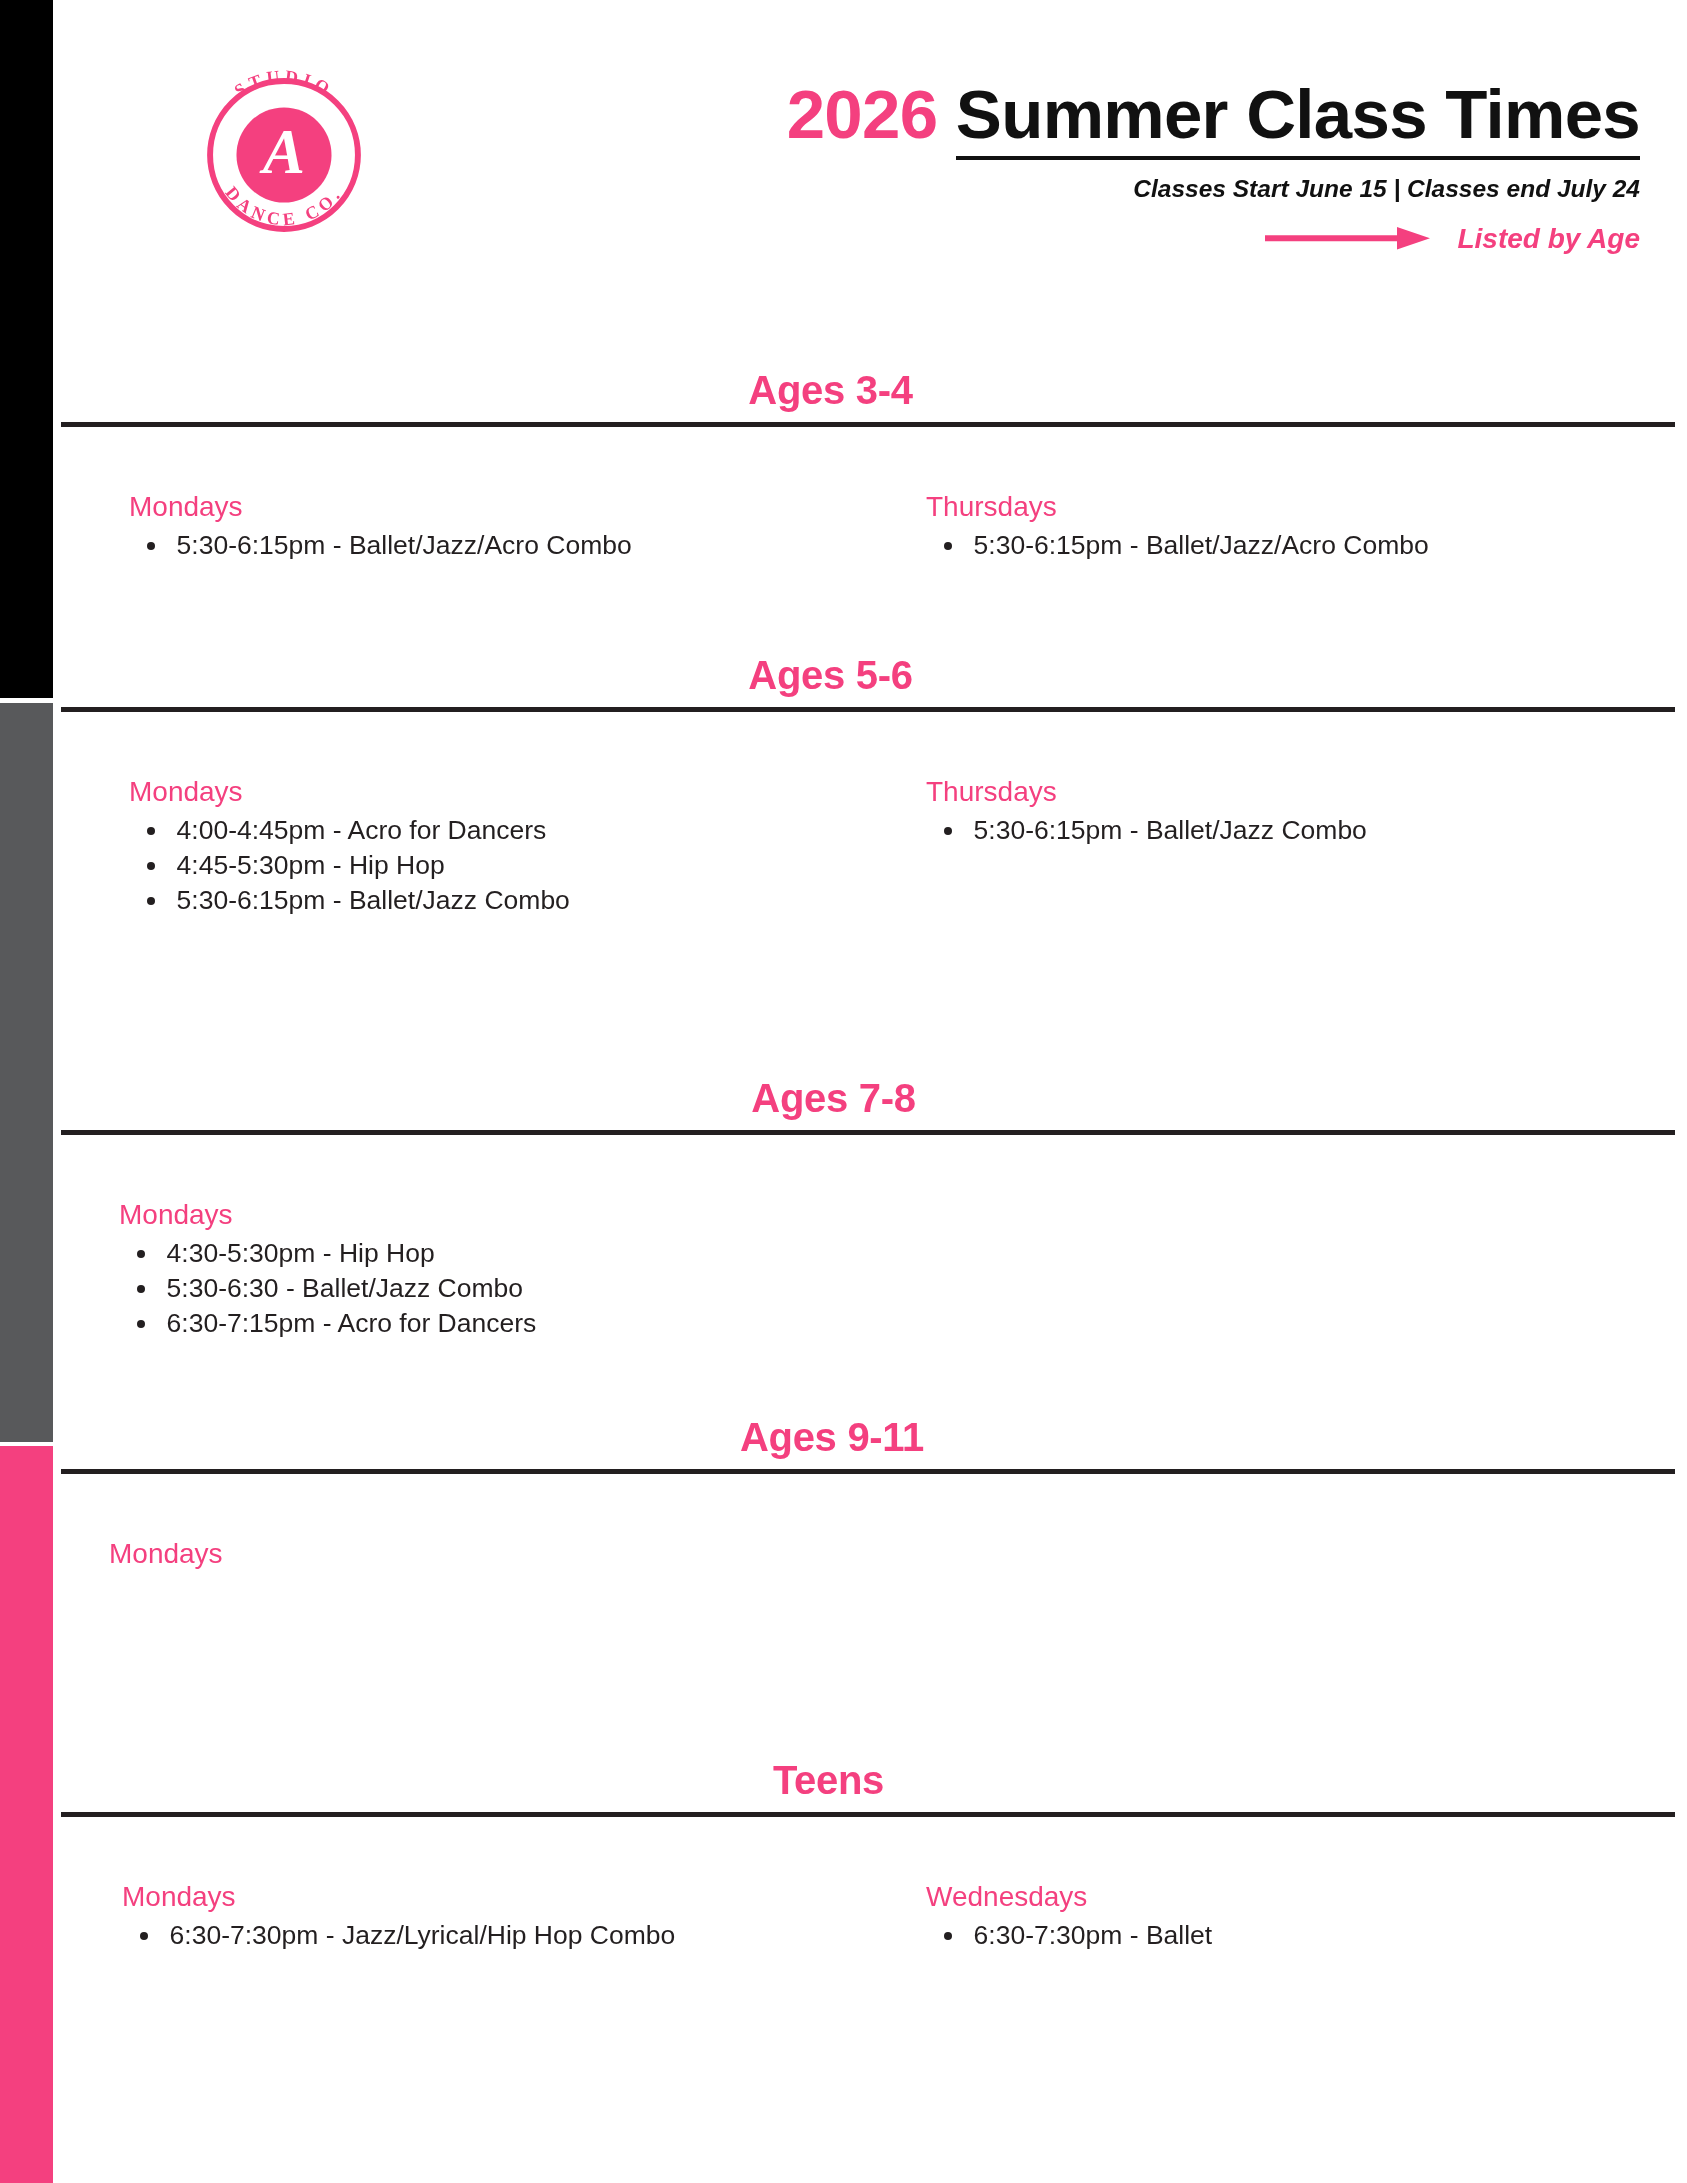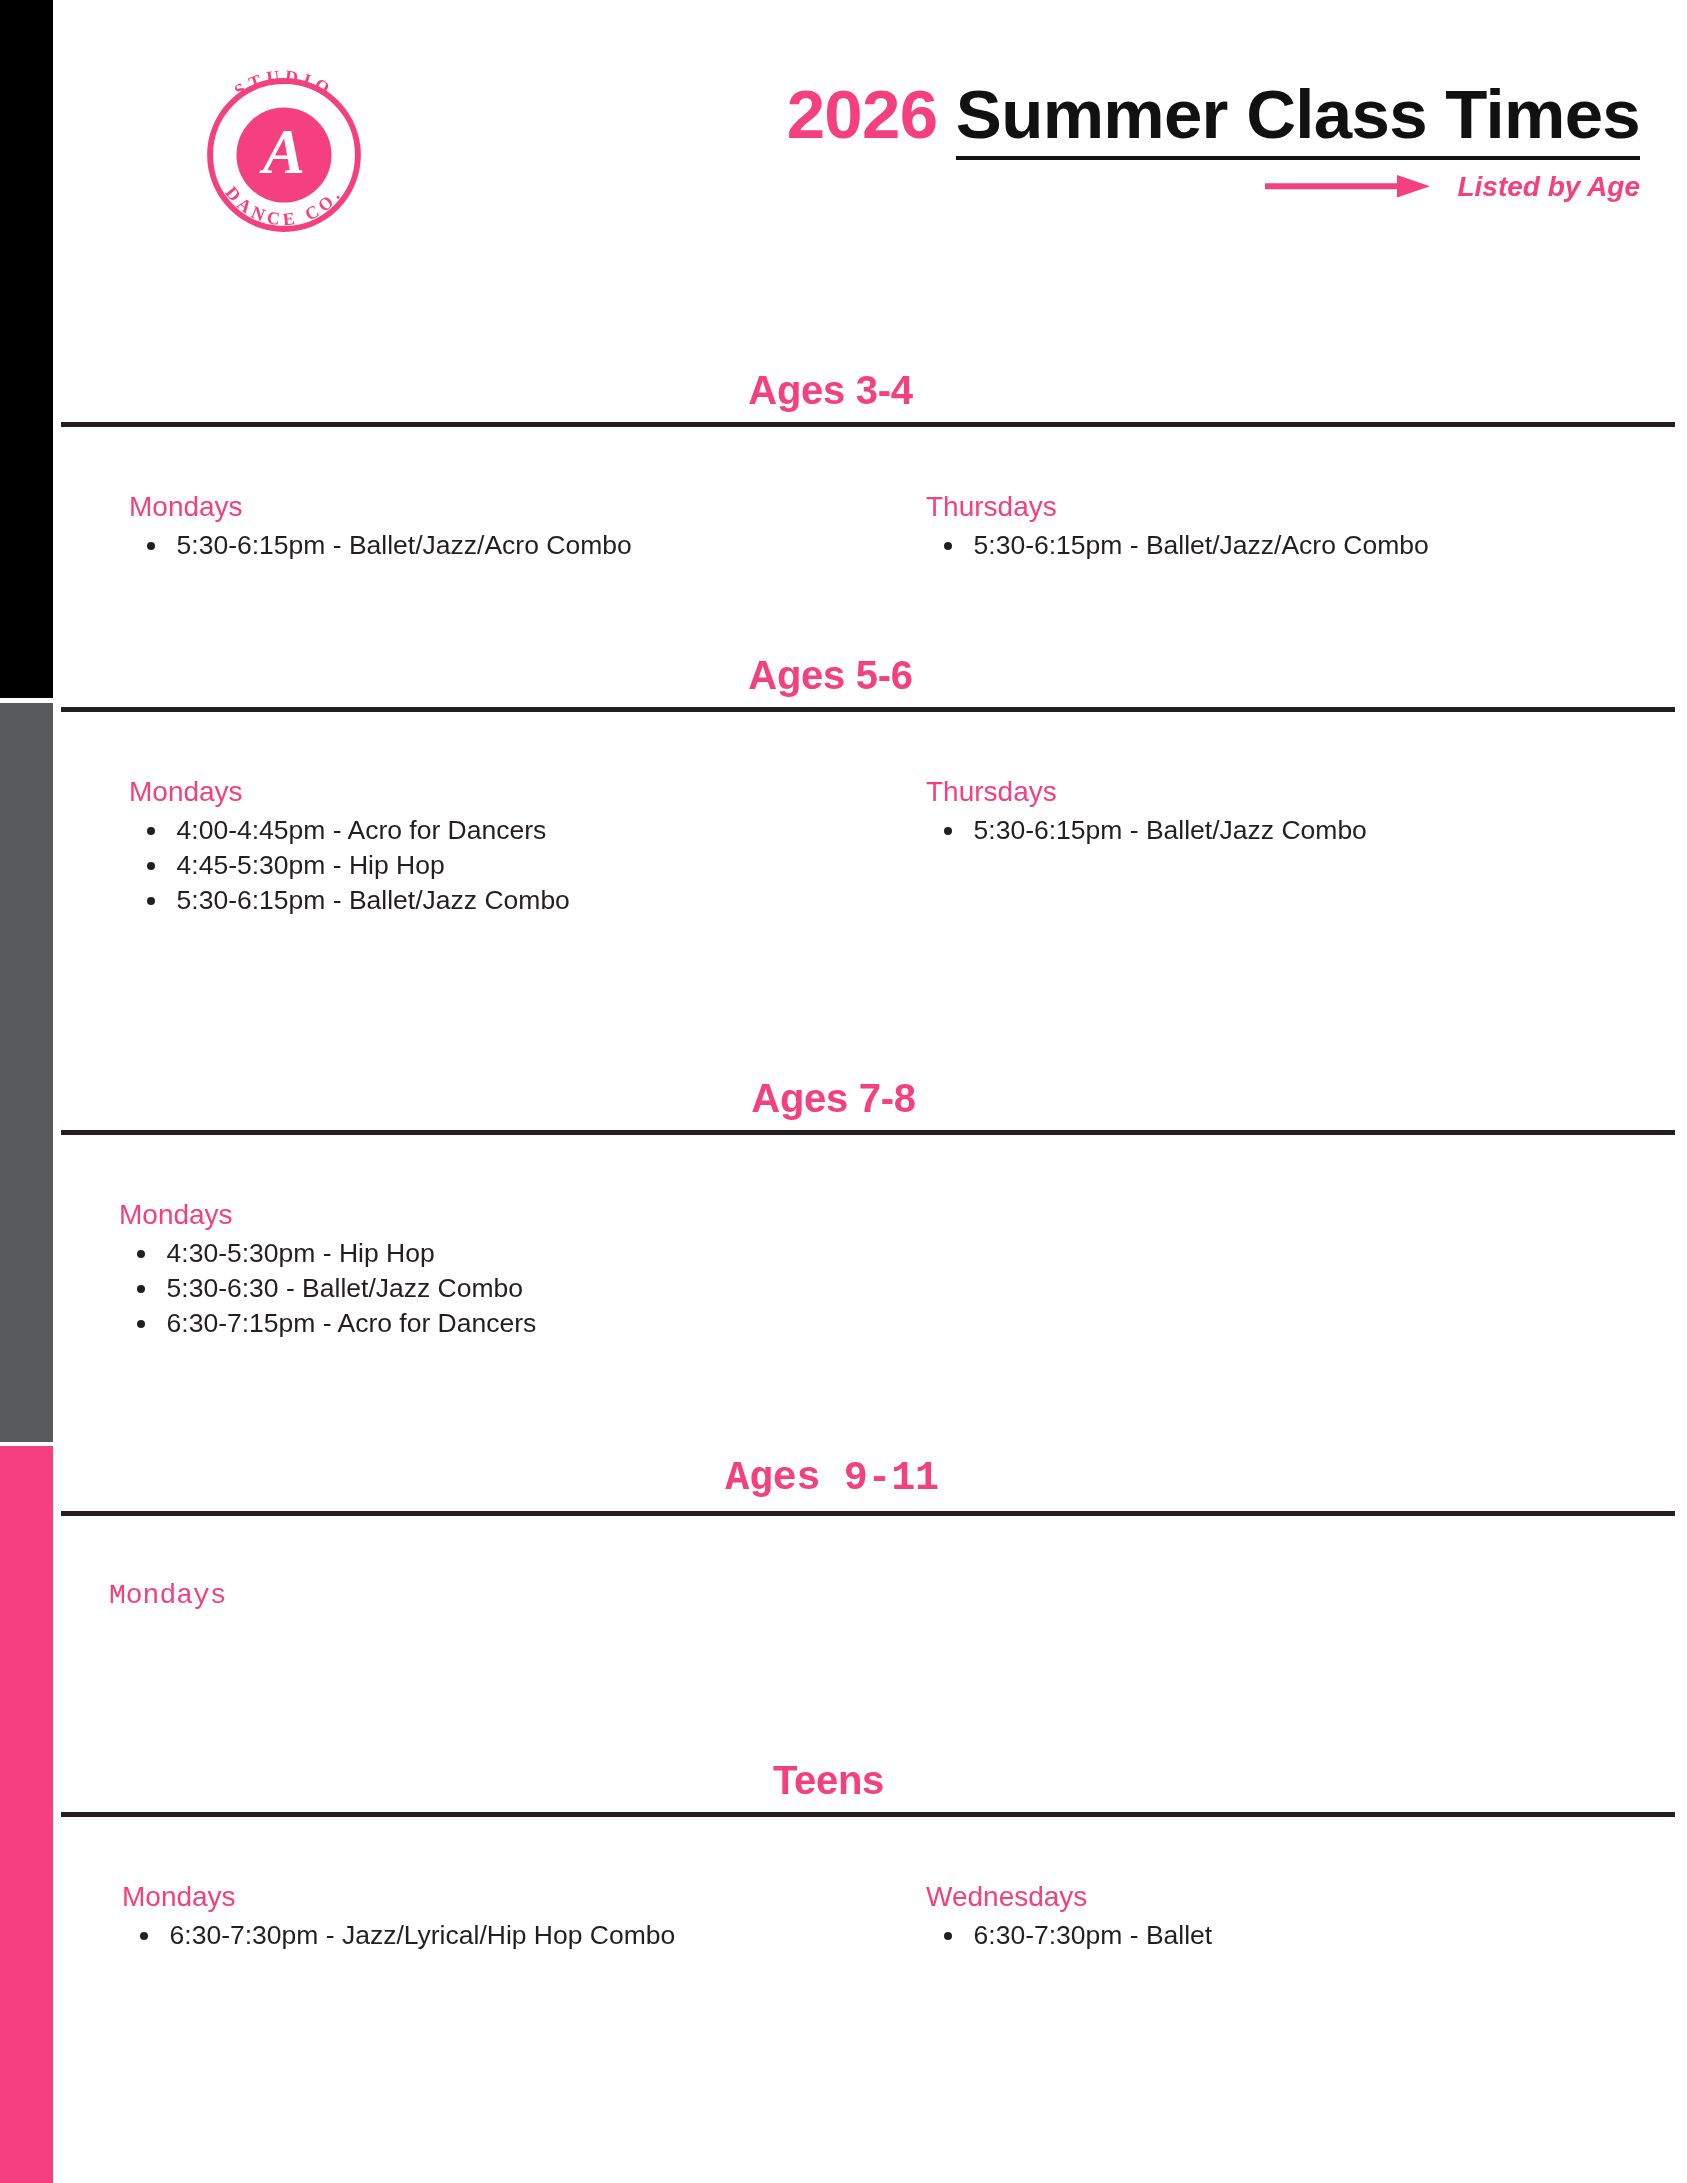--- a/index.html
+++ b/index.html
@@ -147,21 +147,21 @@
     font-size: 26.5px;
     color: #231f20;
     line-height: 1.32;
     padding-left: 6.6px;
   }
 
   
   #sec-ages34   { top: 370px;  }
   #sec-ages56   { top: 655px;  }
   #sec-ages78   { top: 1078px; }
-  #sec-ages911  { top: 1459px; font-family: Liberation Mono, monospace; }
+  #sec-ages911  { top: 1417px; }
   #sec-teens    { top: 1760px; }
 
   
   #sec-ages78 .col-left  { left: 66px; }
   #sec-ages911 .col-left { left: 56px;  }
   #sec-teens .col-left   { left: 69px; }
   #sec-teens .col-right  { left: 873px; }
 
   #sec-ages78 .section-title  { padding-right: 73px; }
   #sec-ages911 .section-title { padding-right: 76px; }
@@ -194,20 +194,21 @@
       </text>
       <text x="150" y="178" text-anchor="middle" font-family="Liberation Serif, serif" font-style="italic" font-size="96" font-weight="bold" fill="#ffffff">A</text>
     </svg>
   </div>
 
   <div id="title-block">
     <div id="main-title">
       <span id="title-year">2026</span>
       <span id="title-rest">Summer Class Times</span>
     </div>
+    <div id="date-line">Classes Start June 15  |  Classes end July 24</div>
     <div id="listed-row">
       <span id="arrow-icon">
         <svg width="165" height="26.5" viewBox="0 0 250 40" aria-hidden="true">
           <line x1="0" y1="20" x2="205" y2="20" stroke="#f4407f" stroke-width="9"></line>
           <polygon points="200,3 250,20 200,37" fill="#f4407f"></polygon>
         </svg>
       </span>
       <span id="listed-by-age">Listed by Age</span>
     </div>
   </div>

